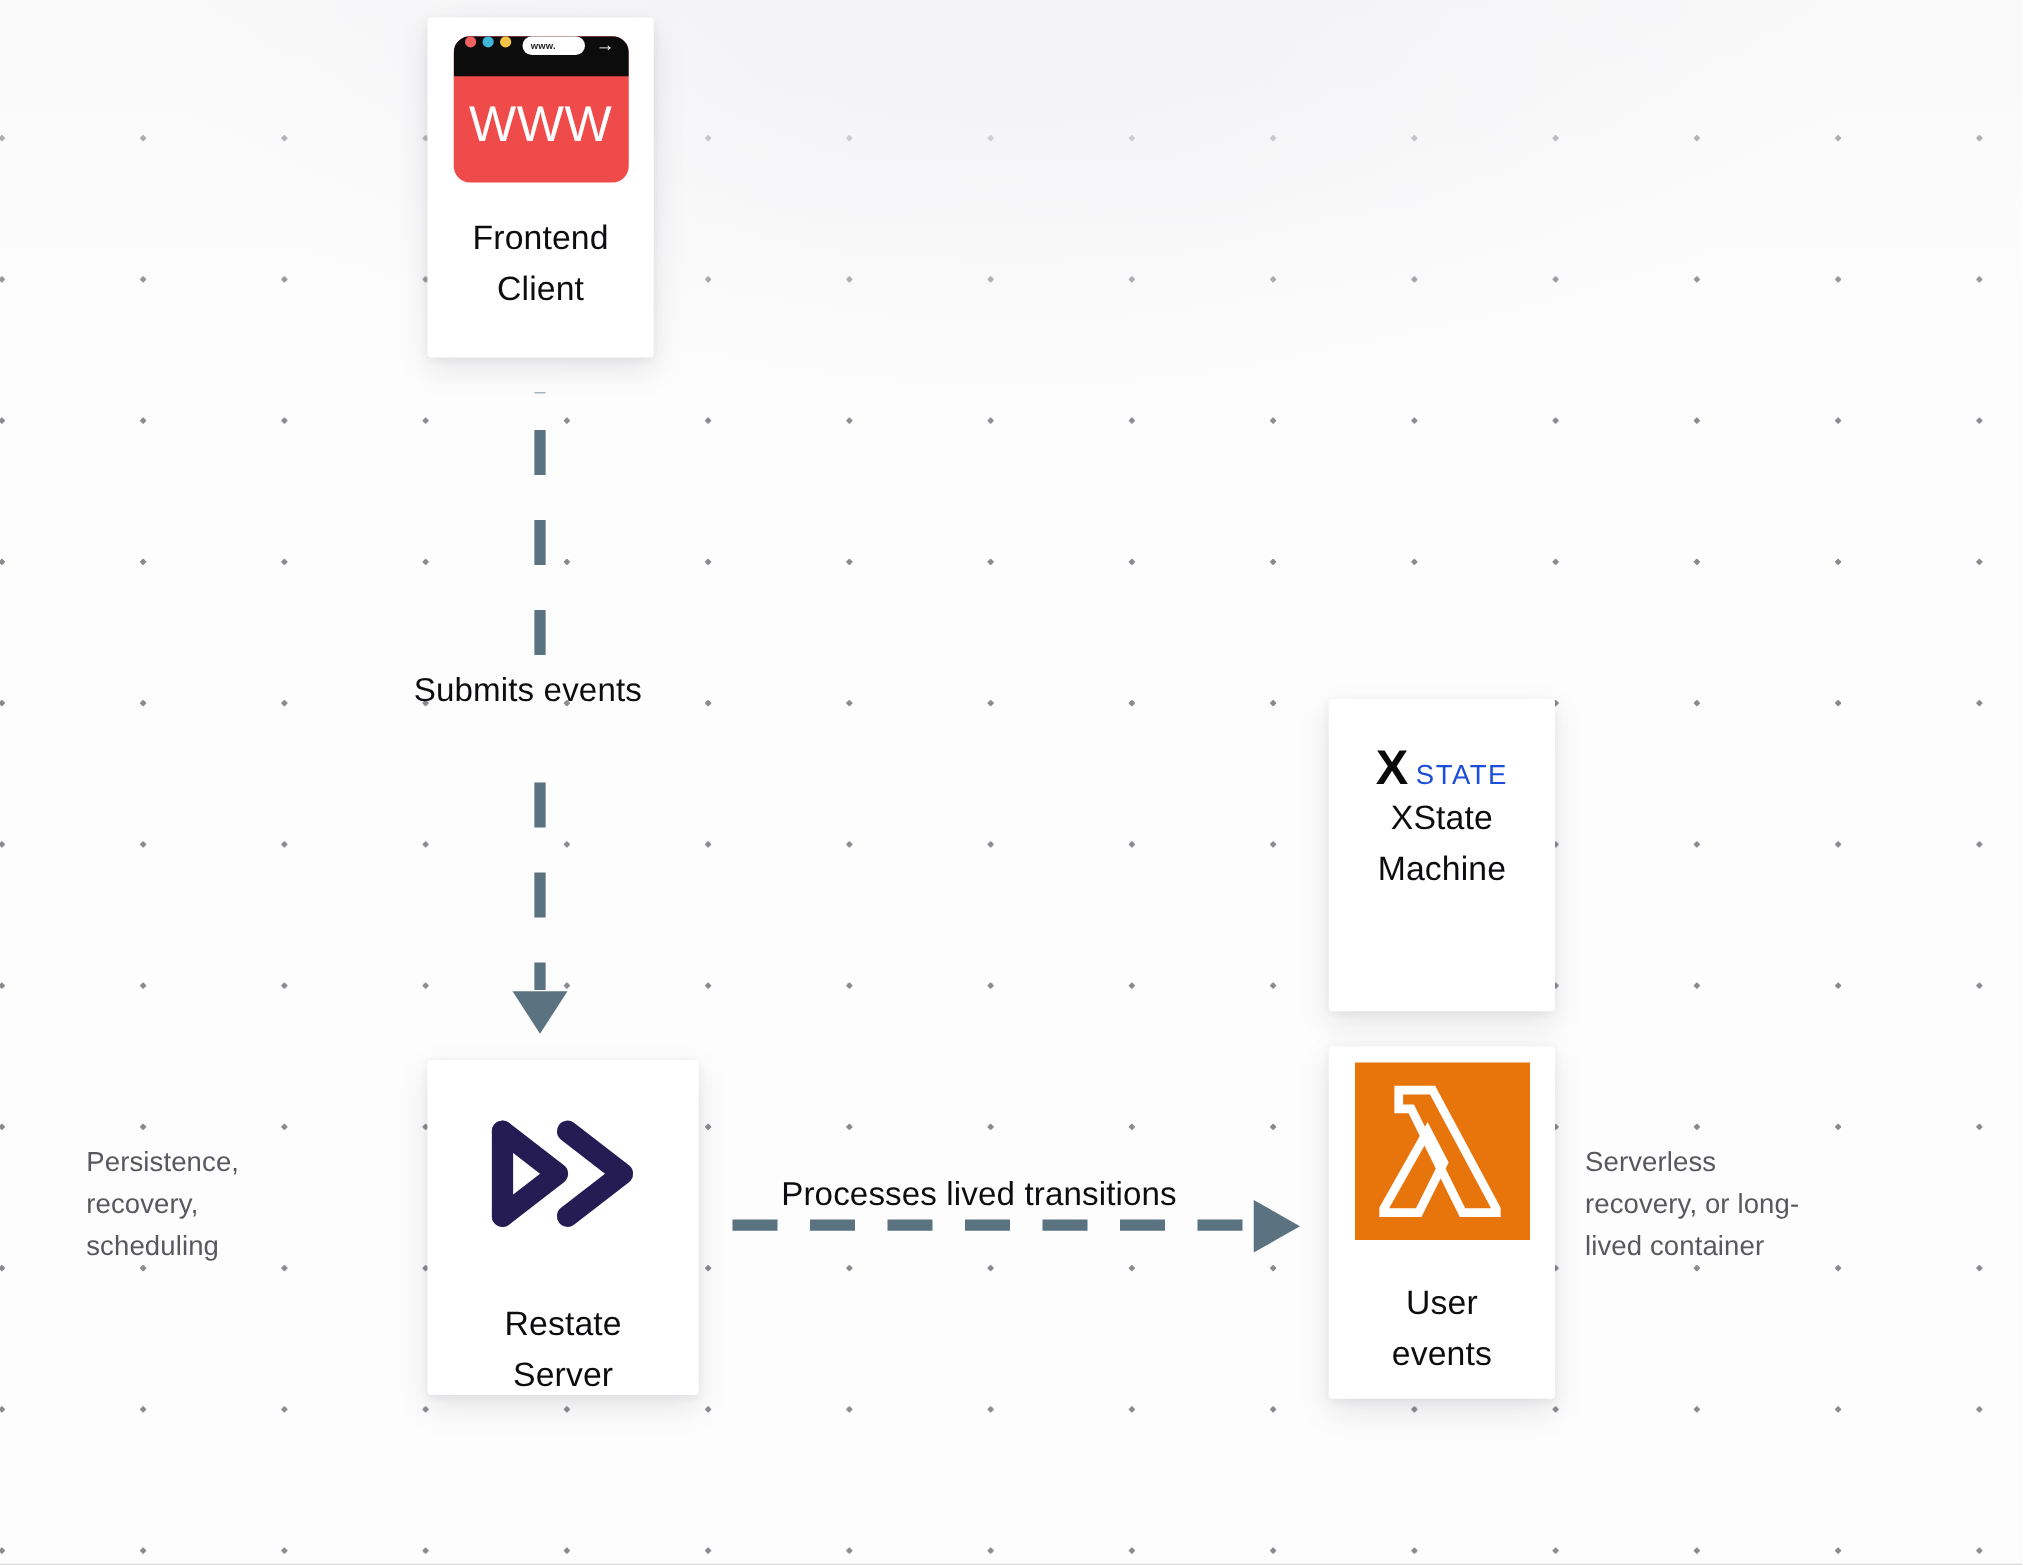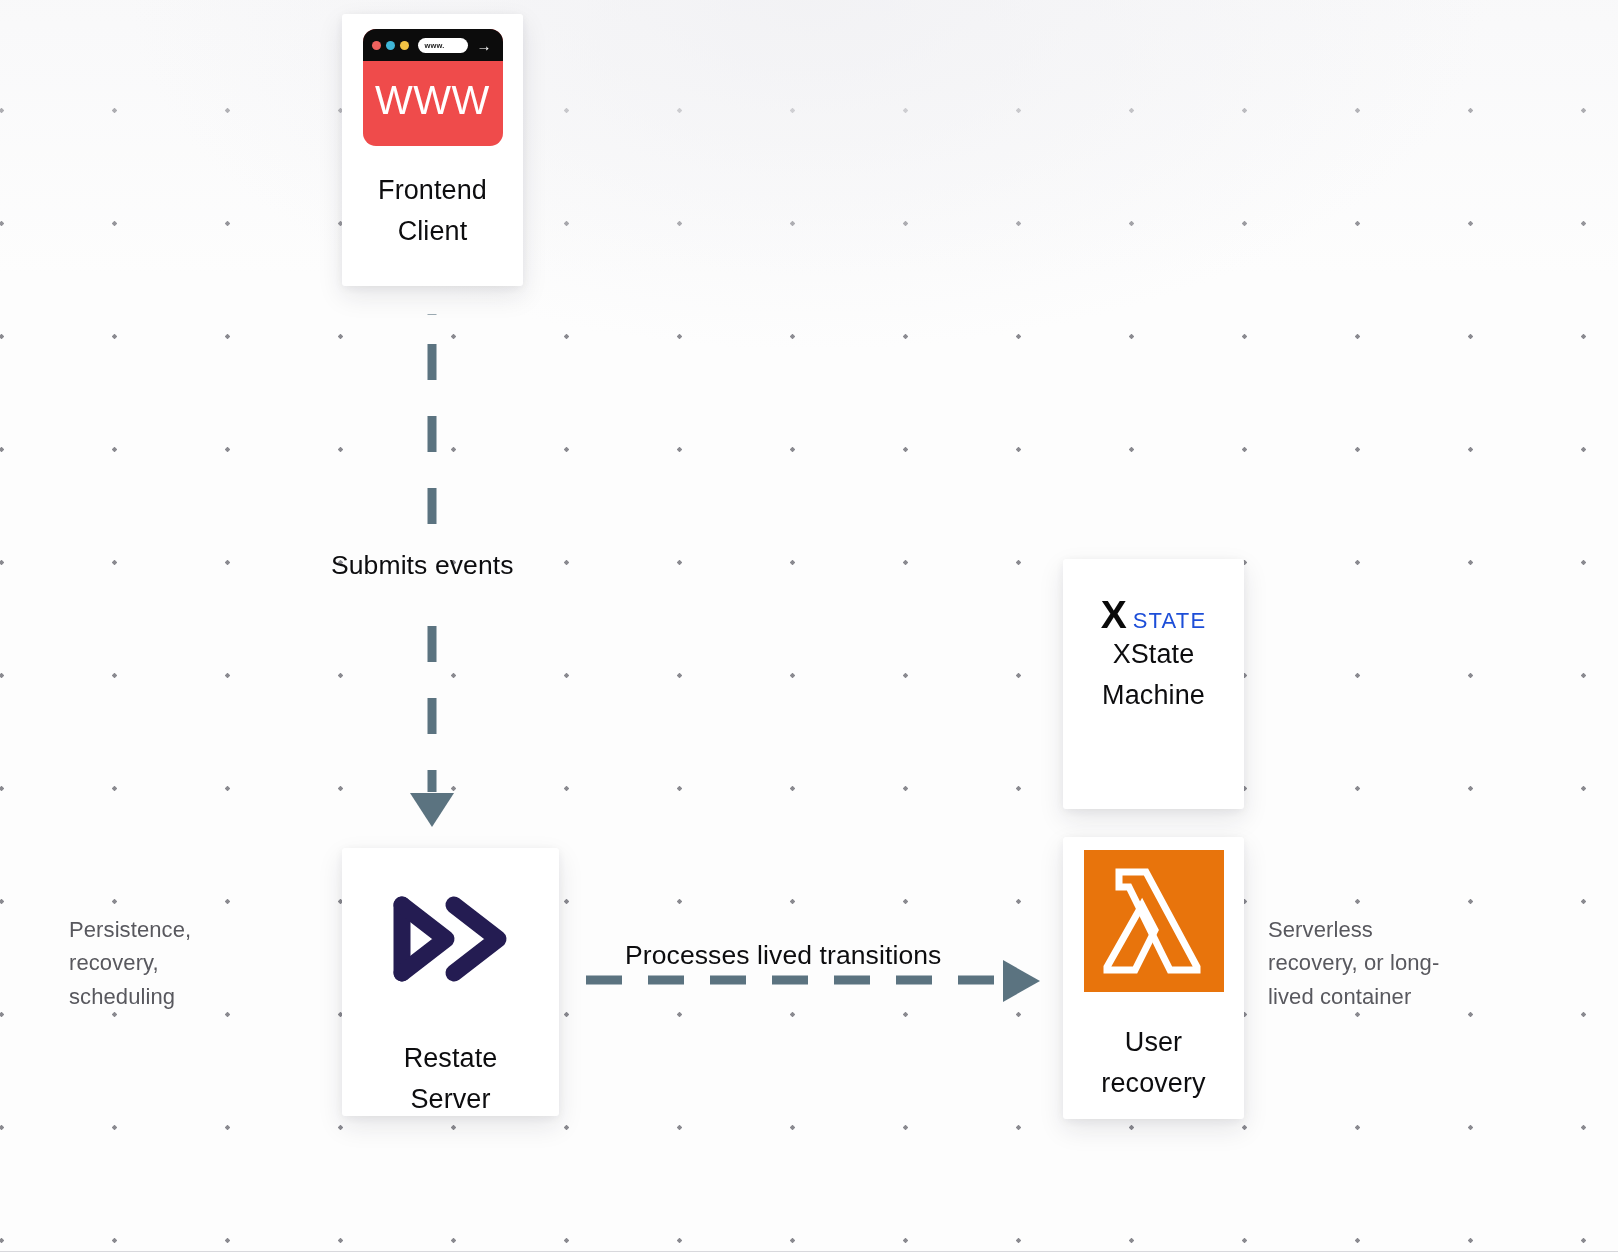--- a/index.html
+++ b/index.html
@@ -56,21 +56,21 @@
   
   .browser-ico {
     width:140px; height:117px;
     border-radius:13px;
     overflow:hidden;
     background:#ef4b4b;
     display:flex; flex-direction:column;
   }
   .browser-bar {
     height:32px; background:#0c0c0c;
-    display:flex; align-items:center; gap:5px;
+    display:flex; gap:5px;
     padding:0 9px;
     flex:0 0 auto;
   }
   .bdot { width:9px; height:9px; border-radius:50%; }
   .bdot.r { background:#f0625e; }
   .bdot.b { background:#3fb6d8; }
   .bdot.y { background:#f3c344; }
   .burl {
     flex:1; height:15px; margin-left:4px; margin-right:4px;
     background:#ffffff; border-radius:9px;
@@ -109,21 +109,21 @@
   #edge-vertical { left:402px; top:300px; width:60px; height:530px; }
   #edge-horizontal { left:548px; top:950px; width:500px; height:60px; }
 
   .edge-label {
     position:absolute;
     color:#0d0d0f;
     font-size:26.5px;
     white-space:nowrap;
     letter-spacing:0.1px;
   }
-  #label-submits { left:331px; top:550px; }
+  #label-submits { left:331px; top:537px; }
   #label-processes { left:625px; top:940px; }
 
   
   .annot {
     position:absolute;
     color:#58585e;
     font-size:22px;
     line-height:1.52;
     letter-spacing:0.1px;
     white-space:pre-line;
@@ -199,21 +199,21 @@
   <div class="node" id="node-user">
     <div class="lambda-ico">
       <svg width="103" height="108" viewBox="0 0 103 108" xmlns="http://www.w3.org/2000/svg">
         <g fill="none" stroke="#ffffff" stroke-width="7" stroke-linejoin="miter">
           <path d="M17 5 L44 5 L95 100 L95 103 L68 103 L62 91 L27 20 L17 20 Z"></path>
           <path d="M40 38 L53 63 L33 103 L5 103 L5 100 Z"></path>
         </g>
       </svg>
     </div>
     <div class="node-label">User
-recovery</div>
+events</div>
   </div>
 
   <div class="annot" id="annot-left">Persistence,
 recovery,
 scheduling</div>
   <div class="annot" id="annot-right">Serverless
 recovery, or long-
 lived container</div>
 </div>
 

